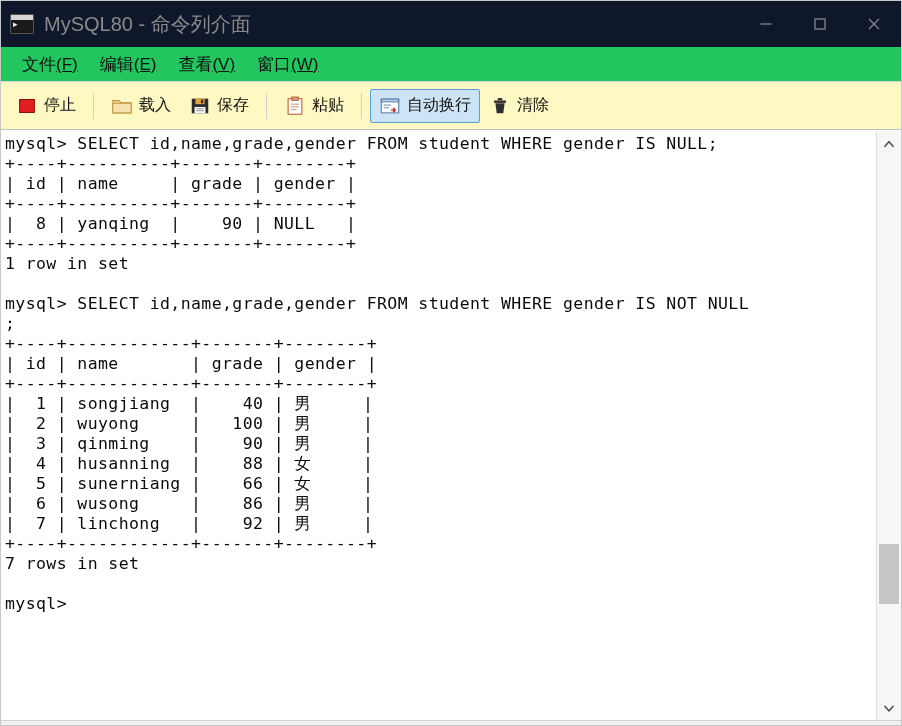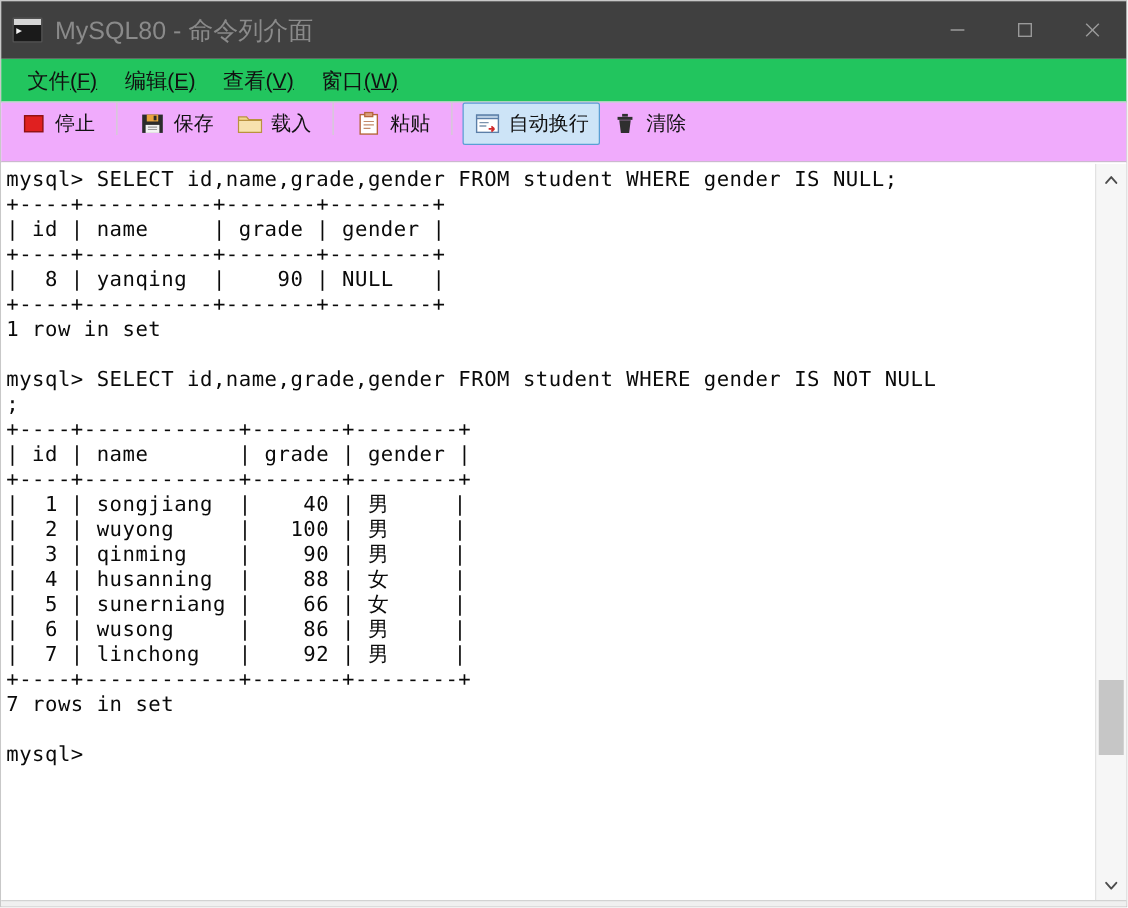--- a/index.html
+++ b/index.html
@@ -17,21 +17,21 @@
     background: #ffffff;
     border: 1px solid #c8c8c8;
     display: flex;
     flex-direction: column;
   }
 
   
   .titlebar {
     height: 46px;
     min-height: 46px;
-    background: #404040;
+    background: #0f172a;
     display: flex;
     align-items: center;
     padding-left: 9px;
     position: relative;
   }
   .title-icon {
     width: 24px; height: 20px;
     position: relative;
     flex: 0 0 auto;
     margin-right: 10px;
@@ -94,24 +94,24 @@
     margin-right: 4px;
     white-space: nowrap;
     cursor: default;
   }
   .menu-item .acc { text-decoration: underline; }
 
   
   .toolbar {
     height: 48px;
     min-height: 48px;
-    background: #f0abfc;
+    background: #fef9c3;
     border-bottom: 1px solid #bfbfbf;
     display: flex;
-    align-items: flex-start;
+    align-items: center;
     padding: 0 6px;
     gap: 0px;
   }
   .tb-btn {
     display: flex;
     align-items: center;
     gap: 6px;
     height: 34px;
     padding: 0 8px;
     border: 1px solid transparent;
@@ -238,36 +238,36 @@
       <svg class="ico" viewBox="0 0 24 24">
         <rect x="4" y="5" width="16" height="14" fill="#e02020" stroke="#8c1010" stroke-width="1.2"></rect>
       </svg>
       <span>停止</span>
     </div>
 
     <div class="tb-sep"></div>
 
     <div class="tb-btn">
       <svg class="ico" viewBox="0 0 24 24">
+        <path d="M2 6 h7 l2 2.5 h11 v11 h-20 z" fill="#f3d48c" stroke="#b9923f" stroke-width="1.1"></path>
+        <path d="M2 9 h20 v10.5 h-20 z" fill="#f7e2ae" stroke="#b9923f" stroke-width="1"></path>
+      </svg>
+      <span>载入</span>
+    </div>
+
+    <div class="tb-btn">
+      <svg class="ico" viewBox="0 0 24 24">
         <rect x="3" y="4" width="18" height="16" fill="#2b2b2b"></rect>
         <rect x="7" y="4" width="10" height="6" fill="#e8a33d"></rect>
         <rect x="13" y="5" width="2.5" height="4" fill="#2b2b2b"></rect>
         <rect x="6" y="13" width="12" height="7" fill="#f2f2f2"></rect>
         <line x1="8" y1="15" x2="16" y2="15" stroke="#9a9a9a" stroke-width="1"></line>
         <line x1="8" y1="17" x2="16" y2="17" stroke="#9a9a9a" stroke-width="1"></line>
       </svg>
       <span>保存</span>
-    </div>
-
-    <div class="tb-btn">
-      <svg class="ico" viewBox="0 0 24 24">
-        <path d="M2 6 h7 l2 2.5 h11 v11 h-20 z" fill="#f3d48c" stroke="#b9923f" stroke-width="1.1"></path>
-        <path d="M2 9 h20 v10.5 h-20 z" fill="#f7e2ae" stroke="#b9923f" stroke-width="1"></path>
-      </svg>
-      <span>载入</span>
     </div>
 
     <div class="tb-sep"></div>
 
 
 
     <div class="tb-btn">
       <svg class="ico" viewBox="0 0 24 24">
         <rect x="4.5" y="4" width="15" height="17" fill="#ffffff" stroke="#b5653a" stroke-width="1.2"></rect>
         <rect x="8.5" y="2.2" width="7" height="3.6" fill="#d9a07c" stroke="#b5653a" stroke-width="1.1"></rect>

